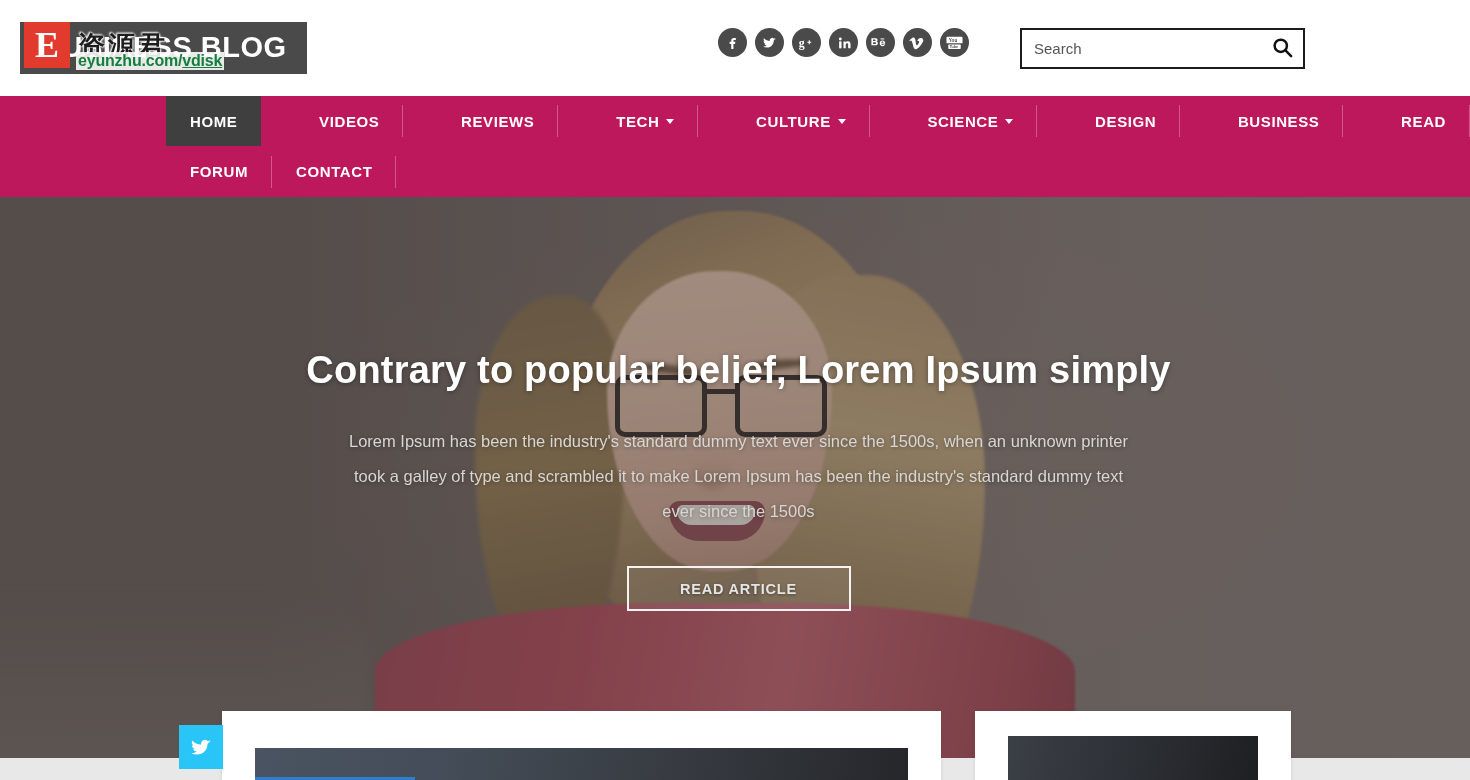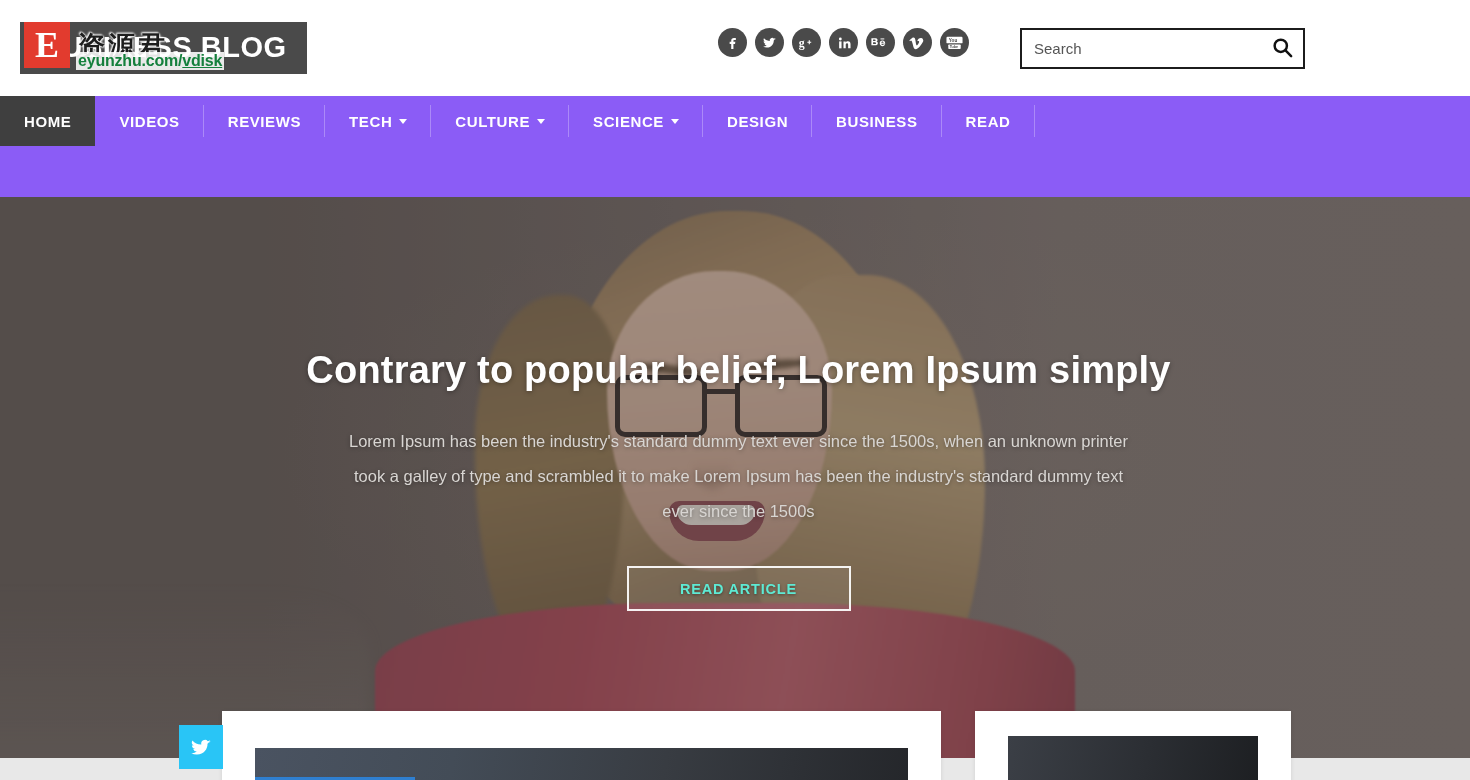--- a/index.html
+++ b/index.html
@@ -115,26 +115,28 @@
   .search-wrap input::placeholder { color: #555; }
   .search-btn {
     width: 42px; height: 100%;
     background: transparent; border: none;
     display: flex; align-items: center; justify-content: center;
     cursor: pointer;
   }
 
   
   .nav {
-    background: #8b5cf6;
+    background: #be185d;
     min-height: 101px;
+    padding-left: 166px;
     display: flex;
     flex-wrap: wrap;
     align-items: flex-start;
     position: relative;
+    justify-content: space-between;
   }
   .nav-item {
     position: relative;
     height: 50px;
     display: flex; align-items: center;
     padding: 0 24px;
     color: #ffffff;
     font-size: 15px;
     font-weight: bold;
     letter-spacing: 0.6px;
@@ -293,21 +295,21 @@
     color: #d8d5d2;
     font-size: 16.5px;
     line-height: 35px;
     text-shadow: 0 1px 4px rgba(0,0,0,0.35);
   }
   .read-btn {
     margin: 37px auto 0;
     width: 224px; height: 45px;
     border: 2px solid rgba(255,255,255,0.92);
     background: rgba(255,255,255,0.07);
-    color: #5eead4;
+    color: #e5e5e5;
     font-size: 14.5px;
     font-weight: bold;
     letter-spacing: 0.8px;
     display: flex; align-items: center; justify-content: center;
     cursor: pointer;
     text-shadow: 0 1px 3px rgba(0,0,0,0.4);
   }
 
   
   .below {
@@ -461,20 +463,28 @@
   <div class="nav-item">
     <span>DESIGN</span>
   </div>
   <div class="nav-item">
     <span>BUSINESS</span>
   </div>
   <div class="nav-item">
     <span>READ</span>
   </div>
 
+  <div class="nav-row2">
+    <div class="nav-item">
+      <span>FORUM</span>
+    </div>
+    <div class="nav-item">
+      <span>CONTACT</span>
+    </div>
+  </div>
 </nav>
 
 <section class="hero">
   <div class="hero-photo">
     <div class="hero-chair"></div>
     <div class="subject">
       <div class="hair"></div>
       <div class="hair-l"></div>
       <div class="hair-r"></div>
       <div class="face"></div>

